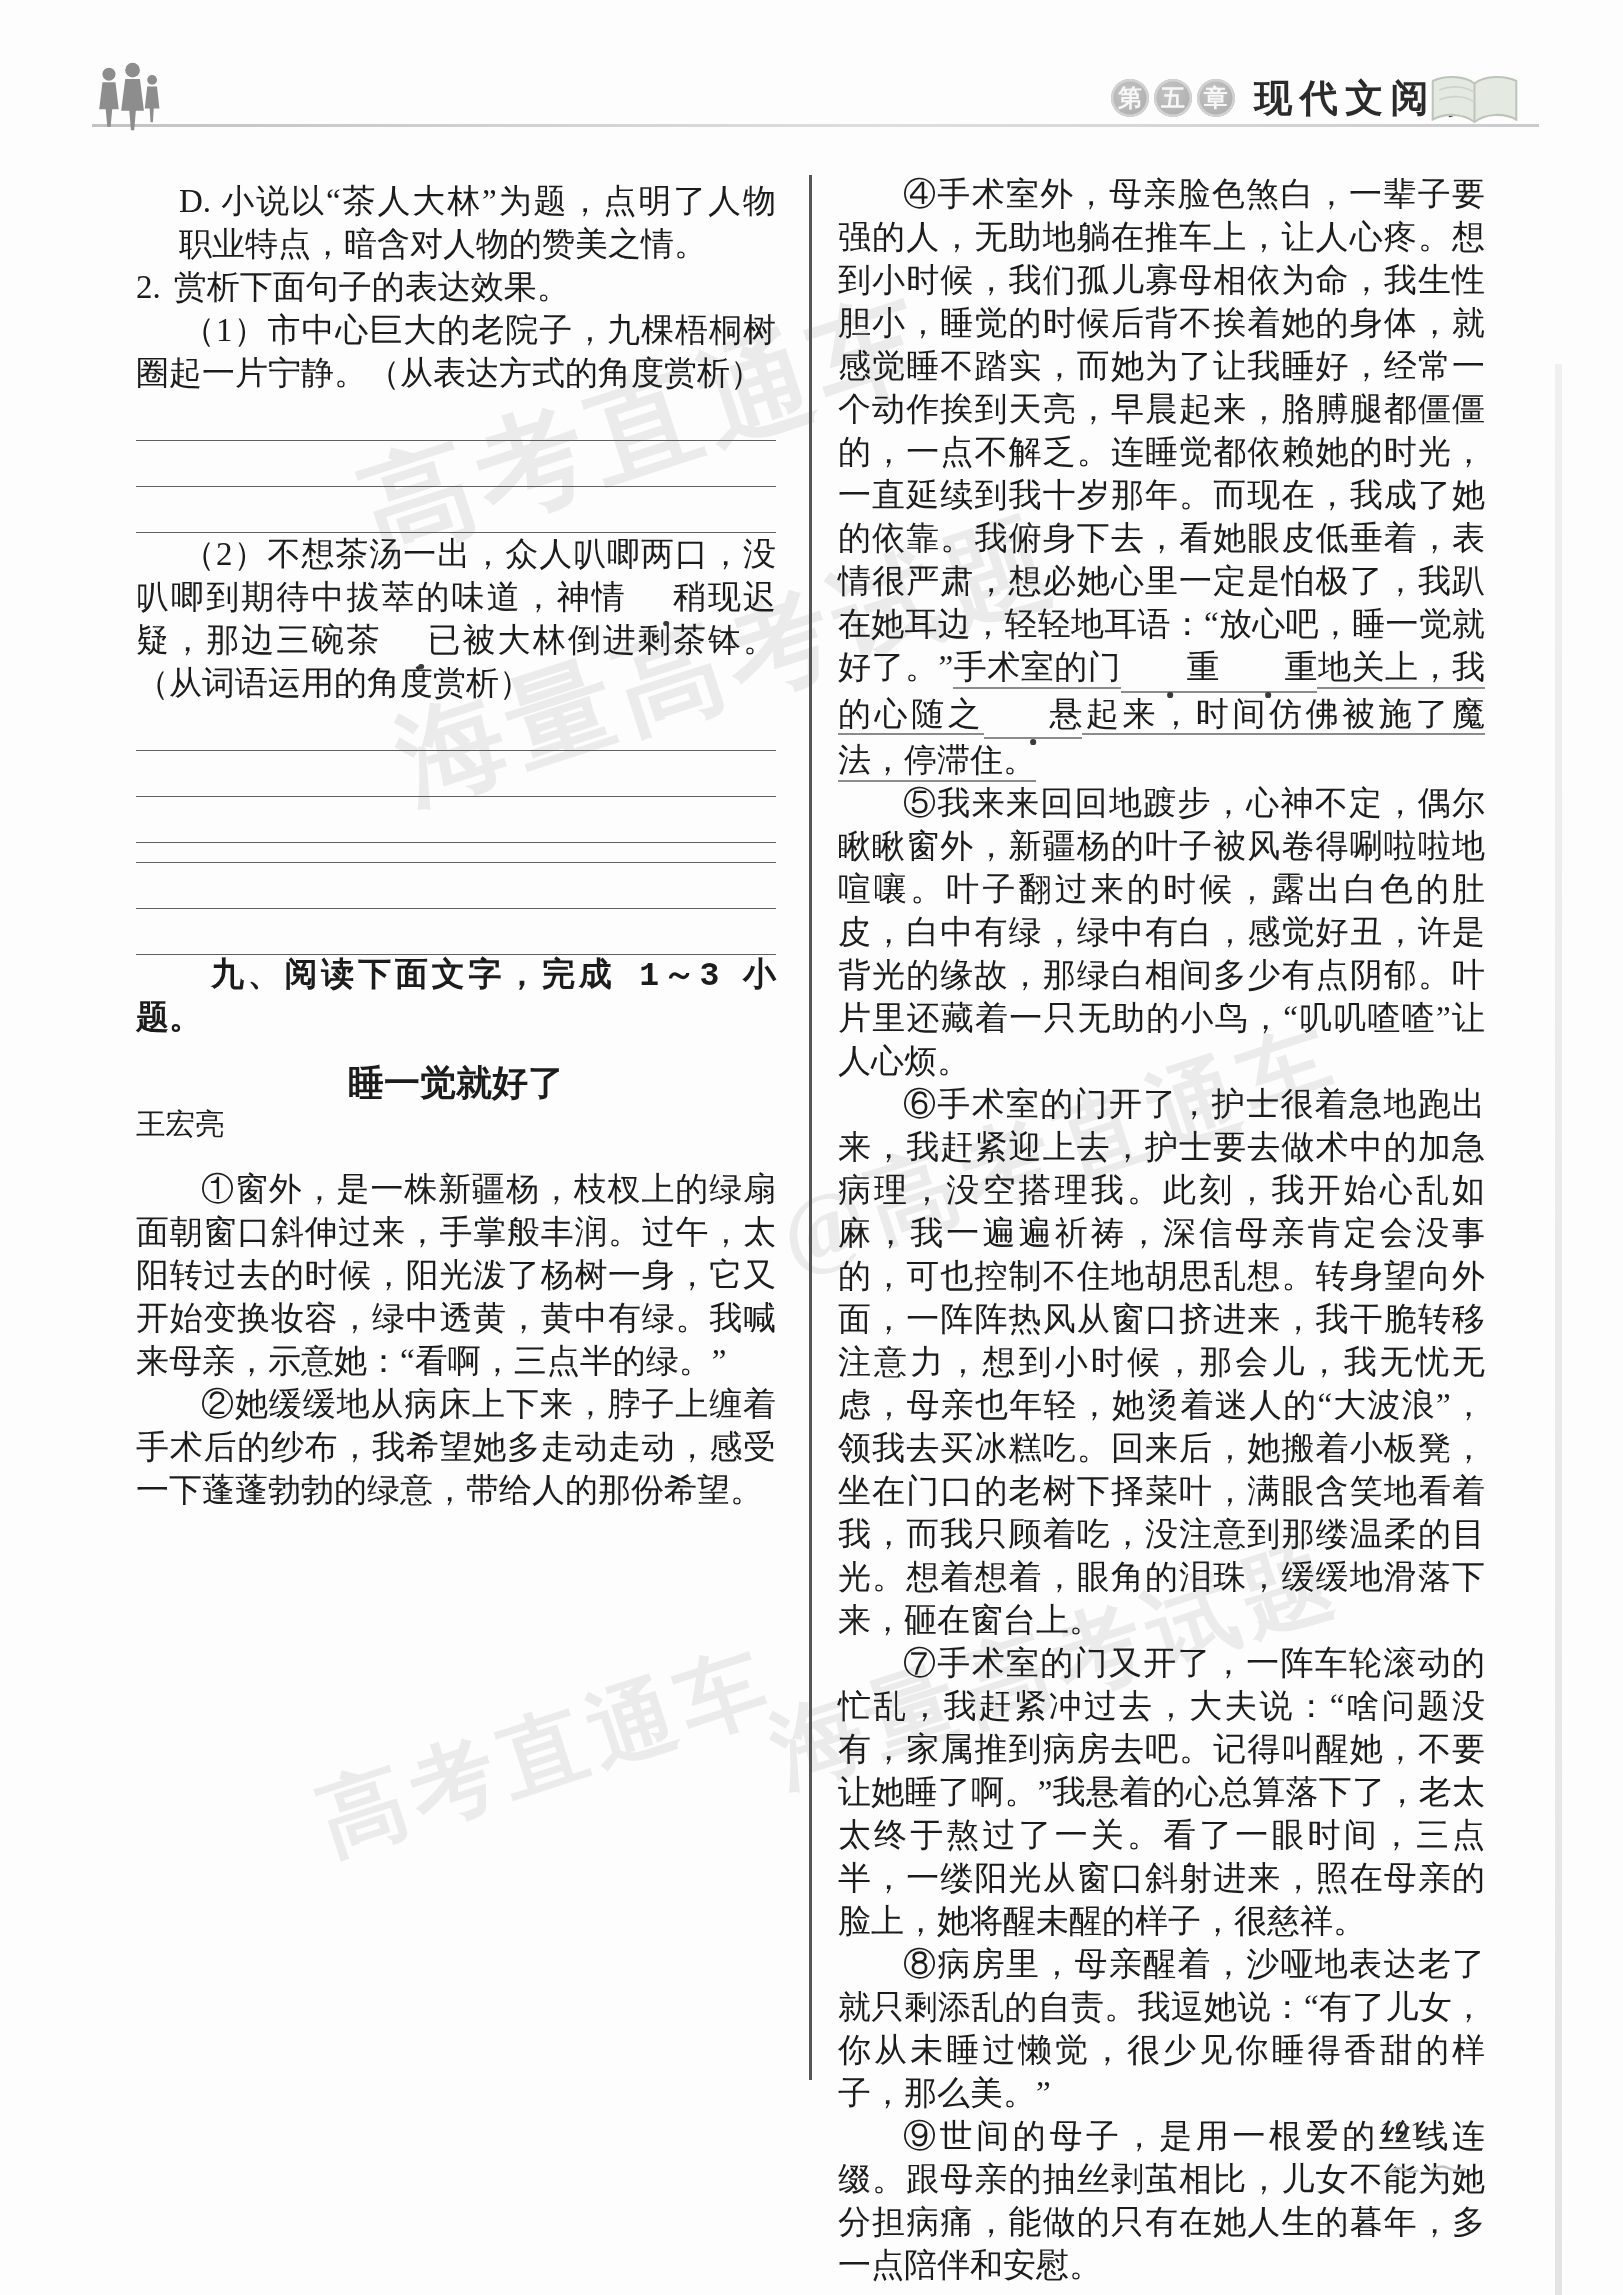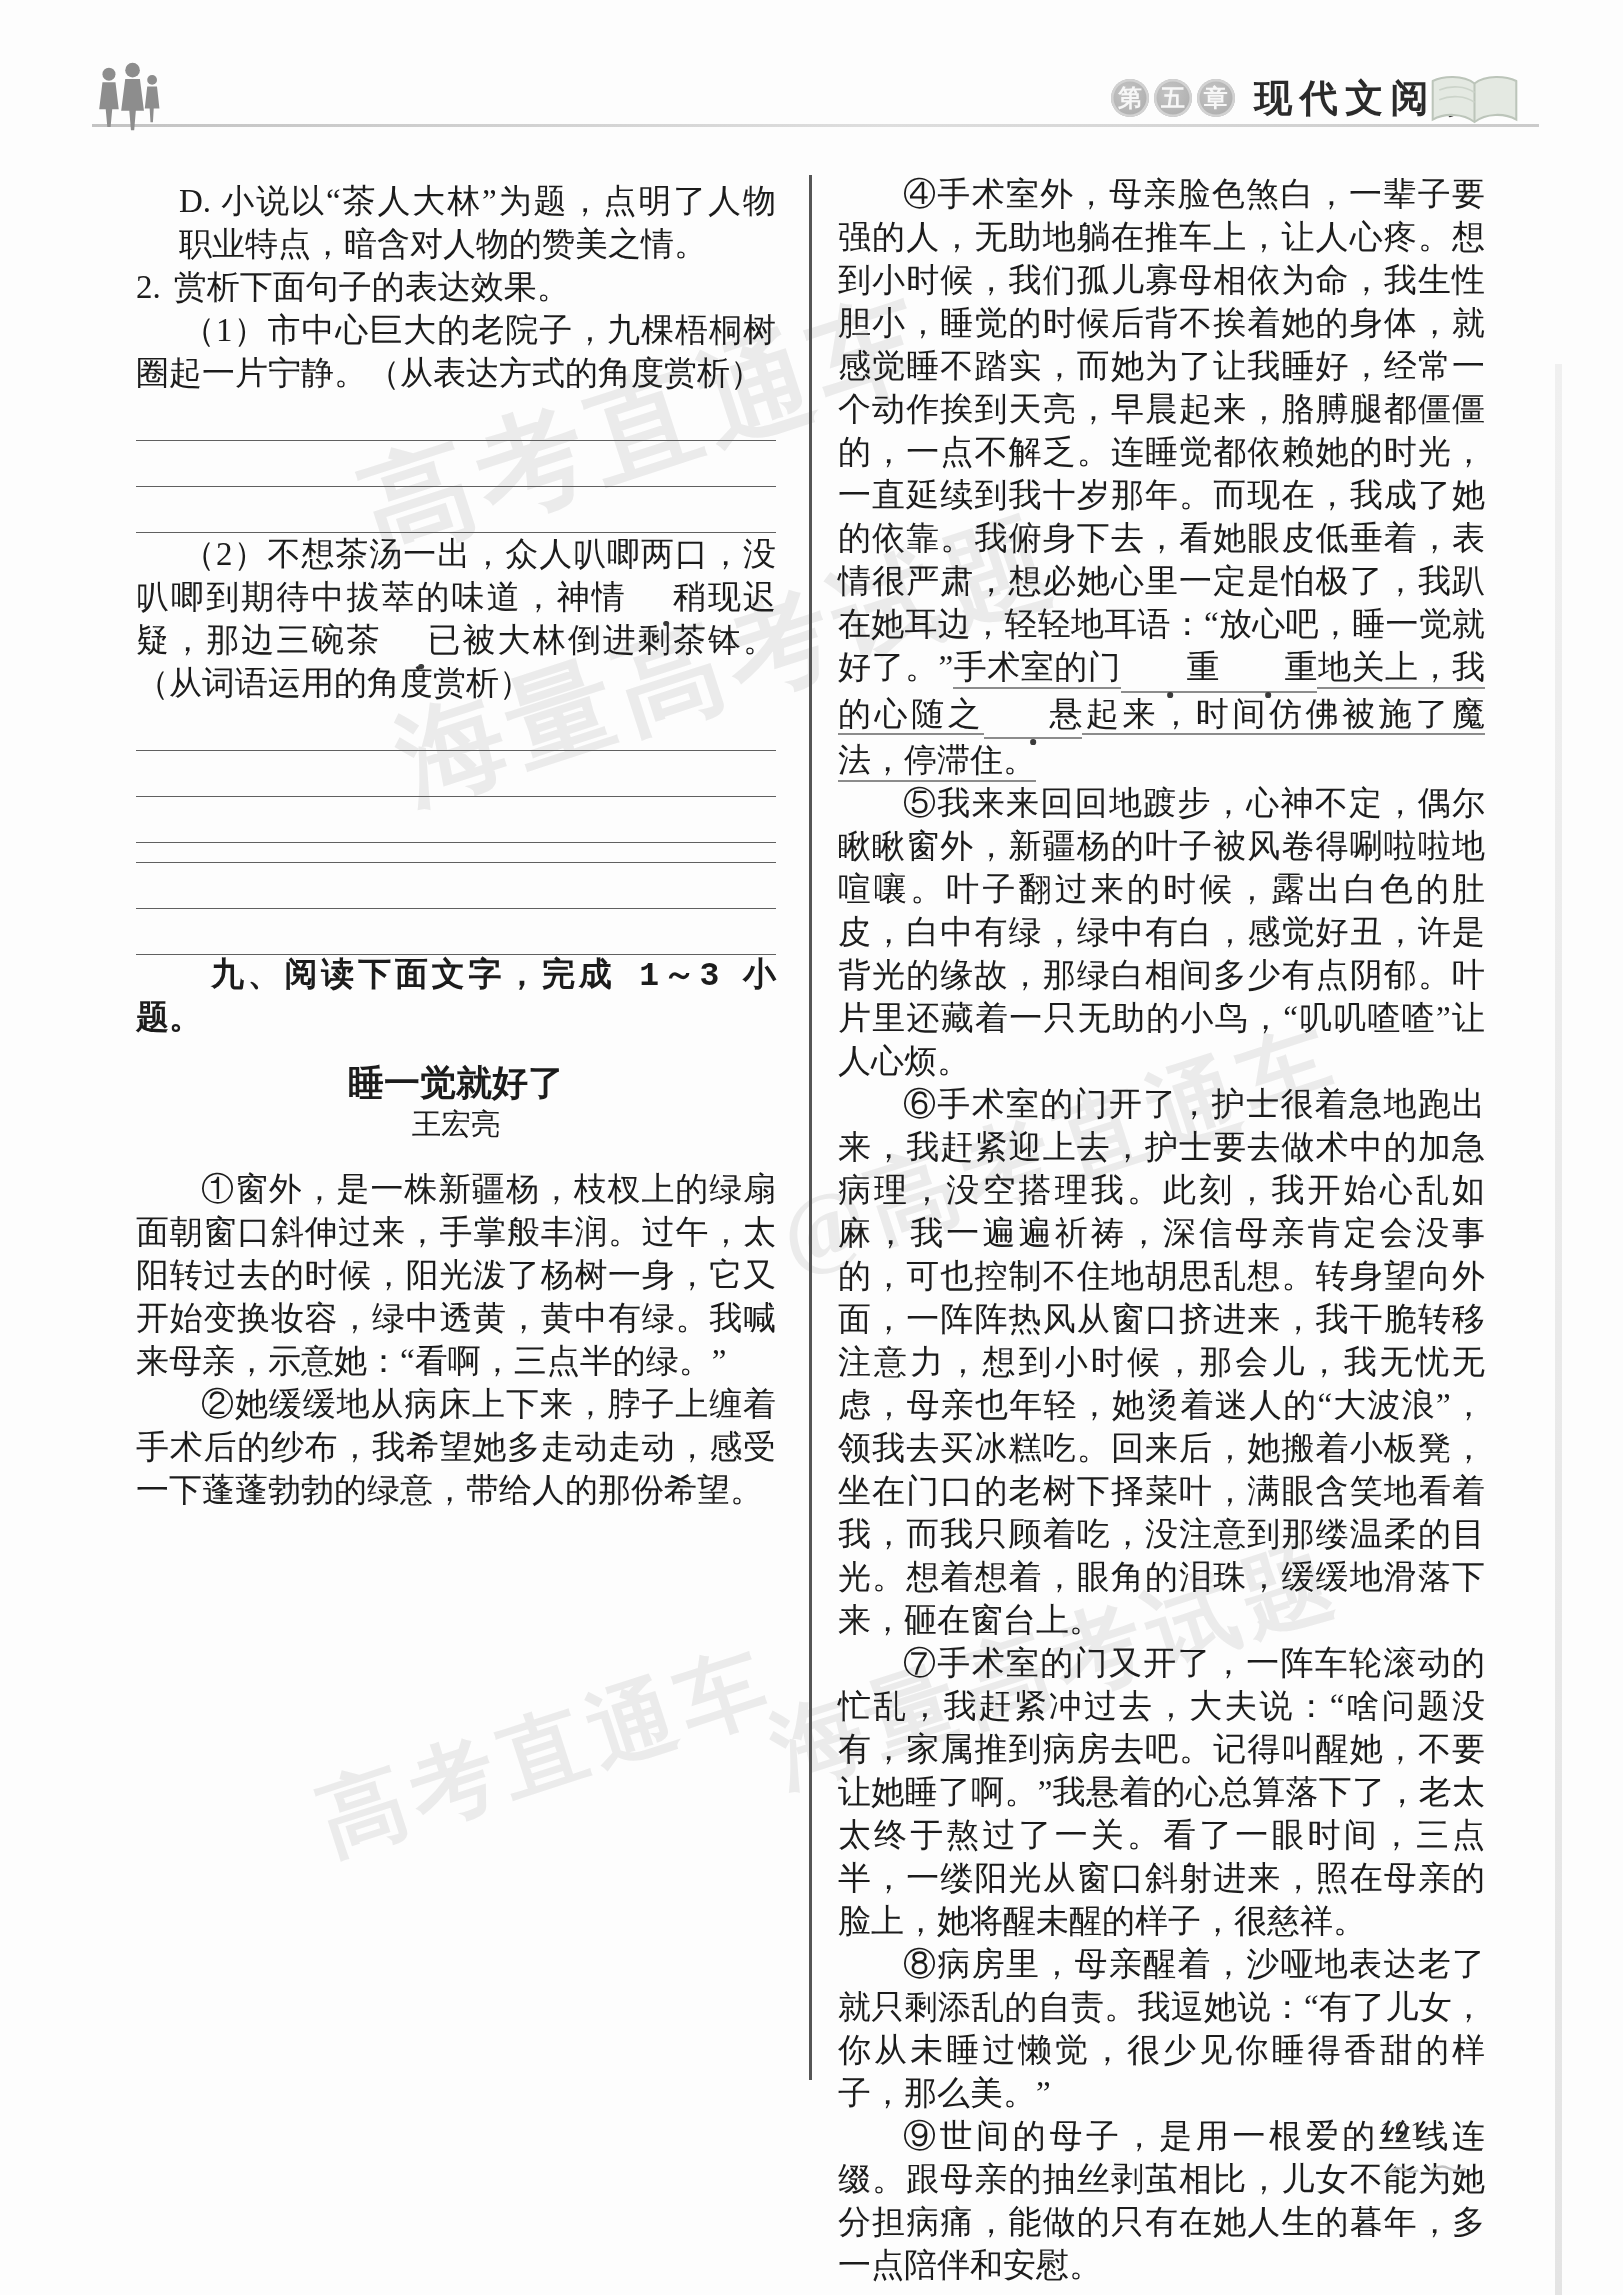--- a/index.html
+++ b/index.html
@@ -49,21 +49,21 @@
   .opt-d { padding-left:43px; margin-bottom:45px; }
   .qitem { padding-left:52px; text-indent:-52px; }
   .qstem { margin-left:13px; }
   .q3 { margin-top:51px; }
   .qsub { text-indent:46px; }
   .ans-group { margin:0; }
   .ag3 { margin-top:-26px; }
   .ans { height:45px; border-bottom:1.6px solid #606060; }
   .section-heading { margin-top:43px; text-indent:75px; font-weight:bold; font-family:Liberation Mono, monospace; }
   .essay-title  { margin:19.6px 0 0 0; text-align:center; font-weight:bold; font-size:36px; line-height:43px; font-family:"Liberation Sans","DejaVu Sans",sans-serif; }
-  .essay-author { margin-top:14px; text-align:center; font-size:29.5px; line-height:41px; }
+  .essay-author { margin-top:14px; text-align:left; font-size:29.5px; line-height:41px; }
   .para { text-indent:65px; }
   .para.first { margin-top:23px; }
   .para.noindent { text-indent:0; }
   
   .useg { border-bottom:2.5px solid #8c8c8c; padding-bottom:1.6px; }
   .em-ch { position:relative; display:inline-block; }
   .em-ch::after {
     content:""; position:absolute; left:50%; bottom:-7.4px;
     width:5.7px; height:5.7px; border-radius:50%; background:#3a3a3a;
     transform:translateX(-50%);

